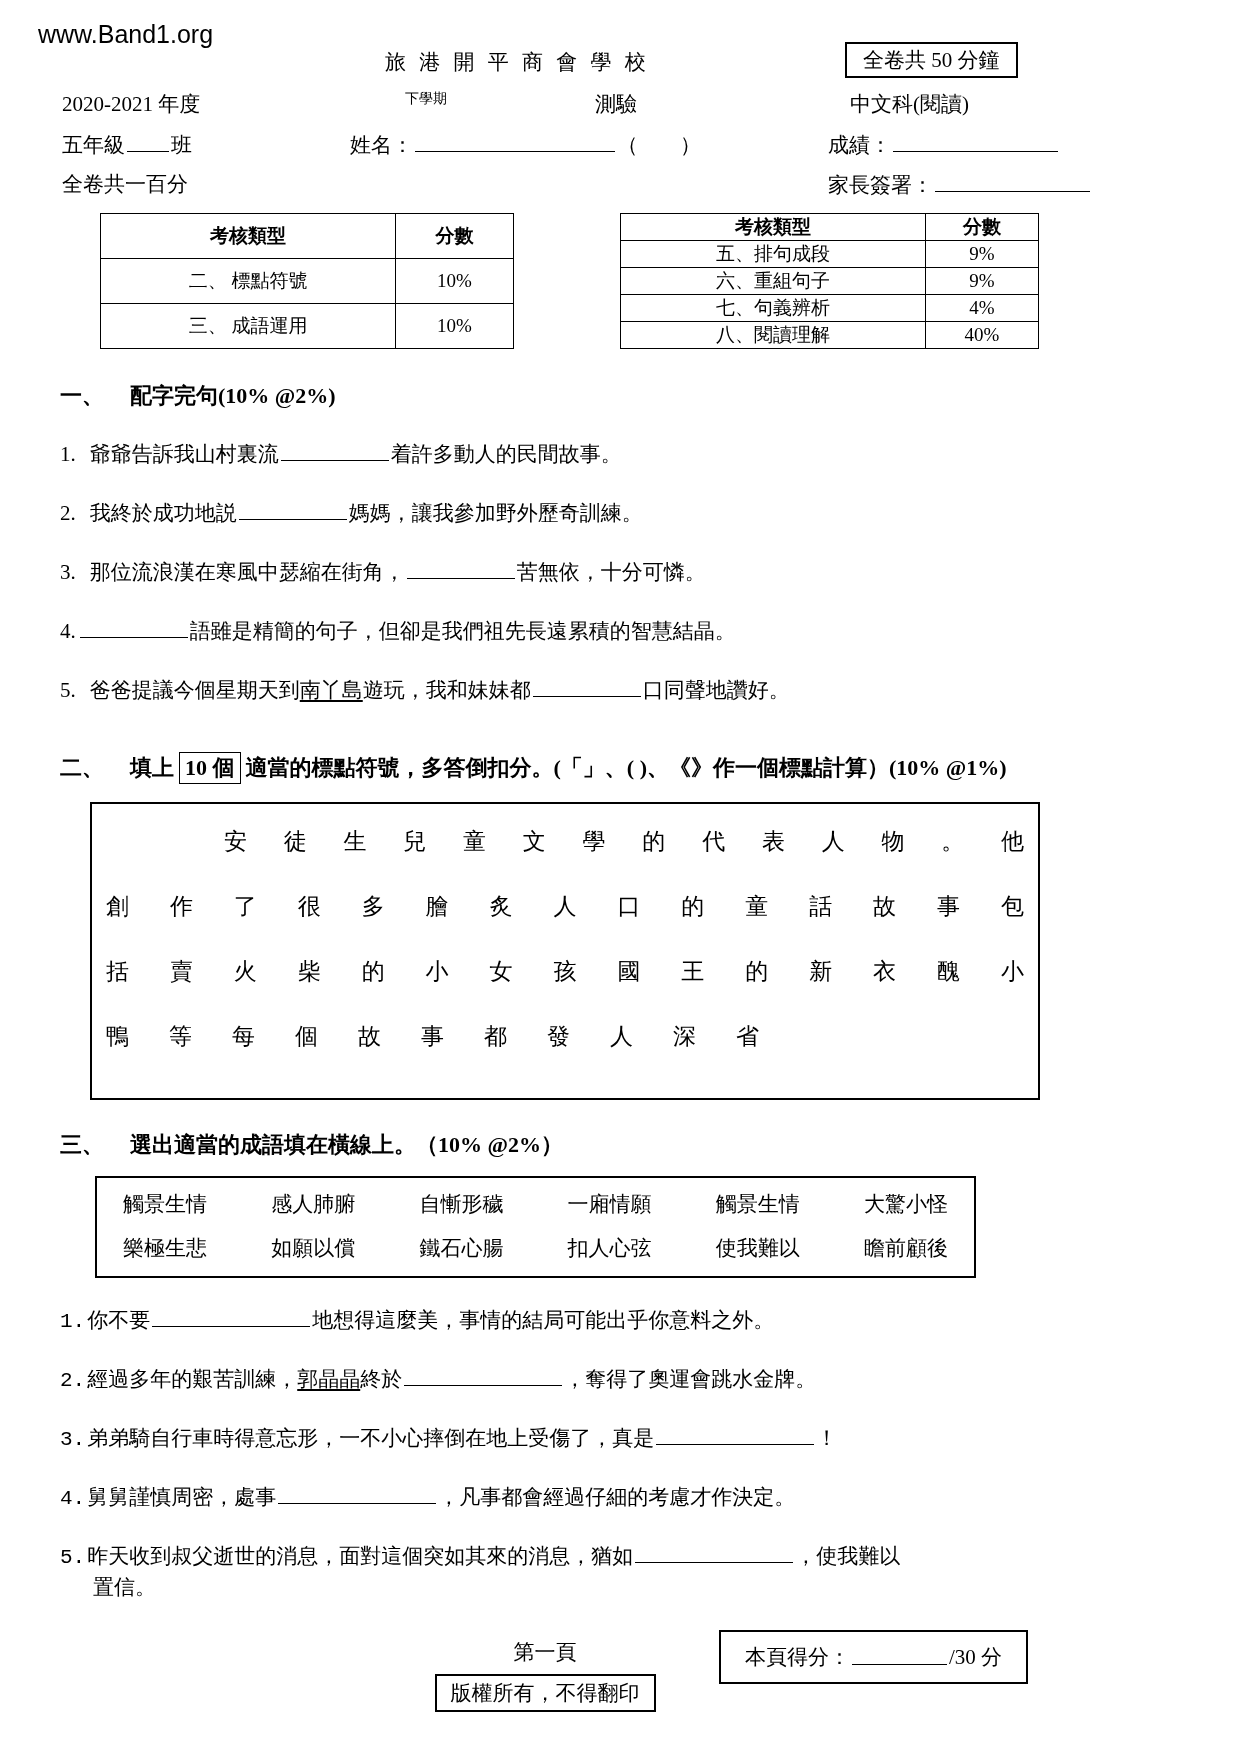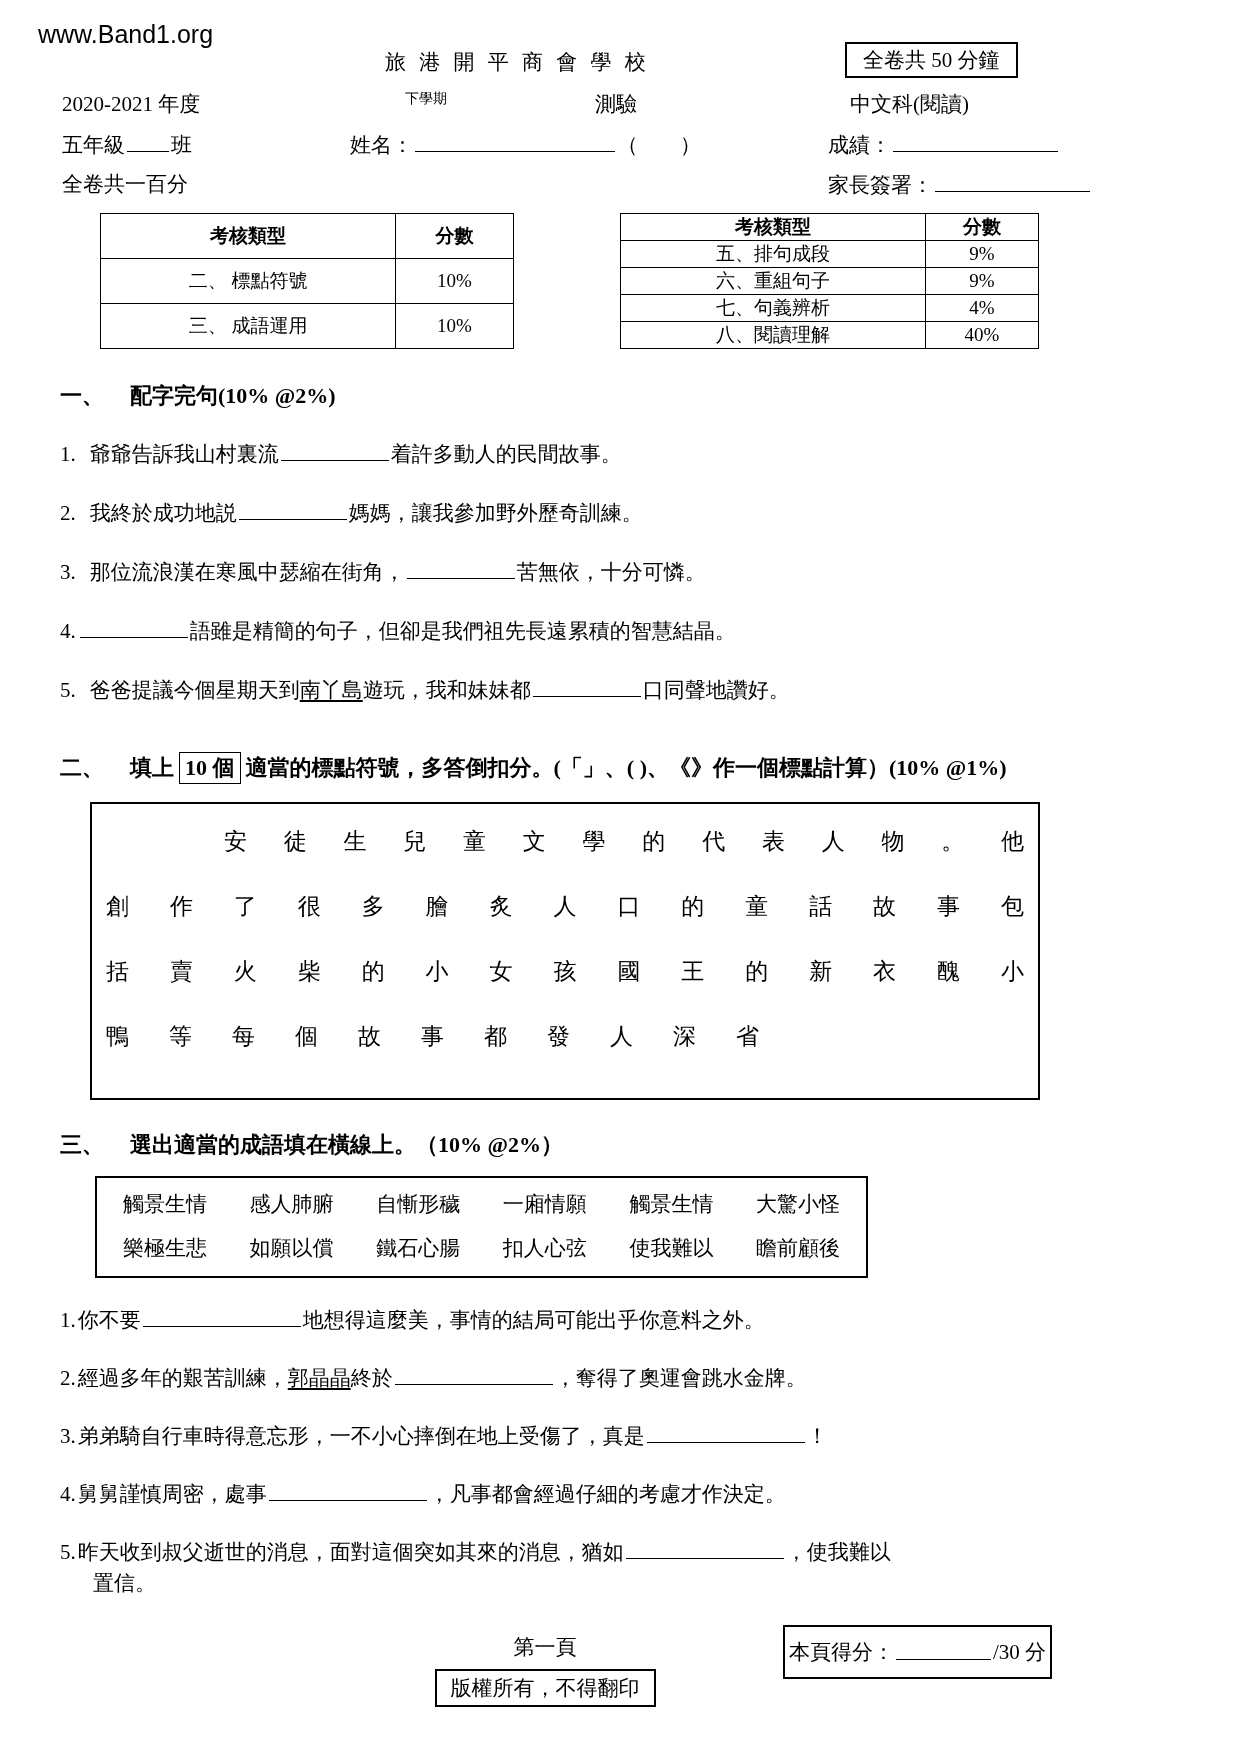--- a/index.html
+++ b/index.html
@@ -47,43 +47,43 @@
   .st1 { margin-top:32px; }
   .st2 { margin-top:46px; }
   .st3 { margin-top:30px; }
   .boxed-inline { border:1.5px solid #000; padding:0 5px; margin:0 5px; display:inline-block; }
 
   
   .q { font-size:21px; line-height:31px; }
   .q .num { margin-right:14px; }
   .q .num.tight { margin-right:2px; }
   .s1-items .q { margin-top:28px; }
-  .s3-items .q { margin-top:27px; }
+  .s3-items .q { margin-top:27px;font-family:Liberation Mono, monospace; }
   .s3-items .q .num { margin-right:2px; }
   .q .line2 { margin-left:33px; }
 
   
   .punct-box { border:2px solid #000; width:950px; margin:18px 0 0 30px; padding:22px 14px 46px 14px; }
   .p-row { display:flex; justify-content:space-between; font-size:23px; margin-top:34px; }
   .p-row:first-child { margin-top:0; }
   .p-row.p-indent { padding-left:118px; }
   .p-row.p-last { justify-content:flex-start; }
   .p-row.p-last .p-cell { width:63px; }
   .p-cell { text-align:left; }
 
   
-  .idiom-box { border:2px solid #000; width:773px; margin:16px 0 0 35px; padding:12px 26px 14px 26px; }
+  .idiom-box { border:2px solid #000; width:881px; margin:16px 0 0 35px; padding:12px 26px 14px 26px; }
   .idiom-row { display:flex; justify-content:space-between; font-size:21px; }
   .idiom-row + .idiom-row { margin-top:16px; }
 
   
   .footer { position:relative; margin-top:34px; text-align:center; font-size:21px; }
   .footer-center { display:inline-block; margin-right:150px; }
   .copyright-box { border:2px solid #000; padding:3px 14px; margin-top:8px; display:inline-block; }
-  .page-score-box { position:absolute; right:128px; top:-8px; border:2px solid #000; padding:10px 4px; white-space:nowrap; }
+  .page-score-box { position:absolute; right:152px; top:-8px; border:2px solid #000; padding:10px 24px; white-space:nowrap; }
 </style>
 </head>
 <body>
 
 <div class="page">
 
   <div class="header">
     <div class="watermark">www.Band1.org</div>
     <div class="school">旅 港 開 平 商 會 學 校</div>
     <div class="duration-box">全卷共 50 分鐘</div>

